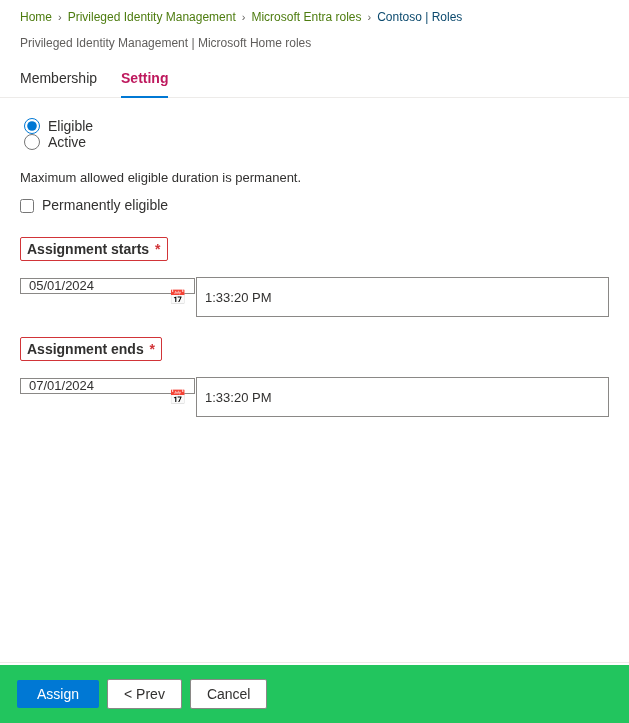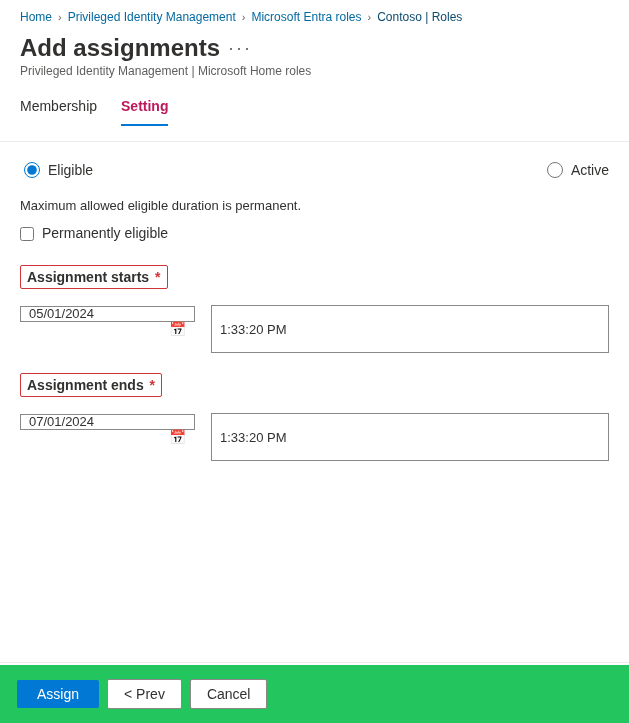--- a/index.html
+++ b/index.html
@@ -16,21 +16,21 @@
     
     .breadcrumb {
       display: flex;
       align-items: center;
       padding: 10px 20px 6px 20px;
       font-size: 12px;
       flex-wrap: wrap;
       gap: 2px;
     }
     .breadcrumb-item {
-      color: #0369a1;
+      color: #4d7c0f;
       cursor: pointer;
     }
     .breadcrumb-sep {
       color: #605e5c;
       margin: 0 4px;
       font-size: 11px;
     }
     .breadcrumb-item.last { color: #0c4a6e; cursor: default; }
 
     
@@ -55,21 +55,21 @@
     }
     .page-subtitle {
       font-size: 12px;
       color: #605e5c;
       margin-top: 2px;
     }
 
     
     .tabs {
       display: flex;
-      padding: 12px 20px 16px 20px;
+      padding: 12px 20px 0 20px;
       border-bottom: 1px solid #edebe9;
       gap: 24px;
     }
     .tab {
       padding: 8px 0 10px 0;
       cursor: pointer;
       font-size: 14px;
       color: #323130;
       border-bottom: 2px solid transparent;
       margin-bottom: -1px;
@@ -109,22 +109,21 @@
       font-weight: 700;
       margin-left: 6px;
       cursor: pointer;
       vertical-align: middle;
     }
     .required-star { color: #d13438; margin-left: 2px; }
 
     
     .radio-group {
       display: flex;
-      flex-direction: row;
-      gap: 6px;
+      flex-direction: column;
       margin-bottom: 16px;
       padding-left: 4px;
       justify-content: space-between;
     }
     .radio-item {
       display: flex;
       align-items: center;
       gap: 8px;
       cursor: pointer;
     }
@@ -185,28 +184,28 @@
       right: 8px;
       top: 50%;
       transform: translateY(-50%);
       color: #323130;
       font-size: 14px;
       cursor: pointer;
       pointer-events: none;
     }
     .time-input {
       flex: 1;
-      height: 48px;
+      height: 40px;
       border: 1px solid #8a8886;
       border-left: 1px solid #8a8886;
       padding: 0 8px;
       font-size: 13px;
       color: #323130;
       outline: none;
-      margin-left: 16px;
+      margin-left: 1px;
     }
 
     
     .footer-divider {
       position: absolute;
       bottom: 60px;
       left: 0;
       right: 0;
       height: 1px;
       background: #edebe9;
@@ -253,24 +252,20 @@
   <span class="breadcrumb-item">Home</span>
   <span class="breadcrumb-sep">›</span>
   <span class="breadcrumb-item">Privileged Identity Management</span>
   <span class="breadcrumb-sep">›</span>
   <span class="breadcrumb-item">Microsoft Entra roles</span>
   <span class="breadcrumb-sep">›</span>
   <span class="breadcrumb-item last">Contoso | Roles</span>
 </nav>
 
 <div class="page-header">
-  <div class="page-title-row">
-    <h1 class="page-title">Add assignments</h1>
-    <span class="more-icon">···</span>
-  </div>
   <div class="page-subtitle">Privileged Identity Management | Microsoft Home roles</div>
 </div>
 
 <div class="tabs">
   <div class="tab">Membership</div>
   <div class="tab active">Setting</div>
 </div>
 
 <div class="content">
 

